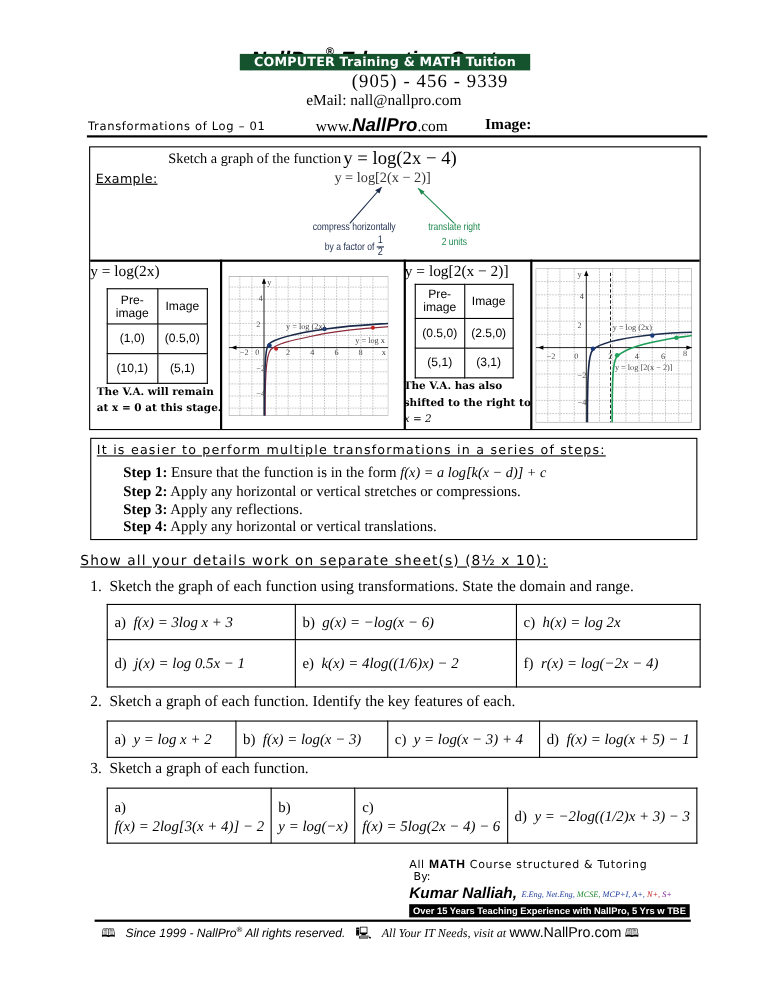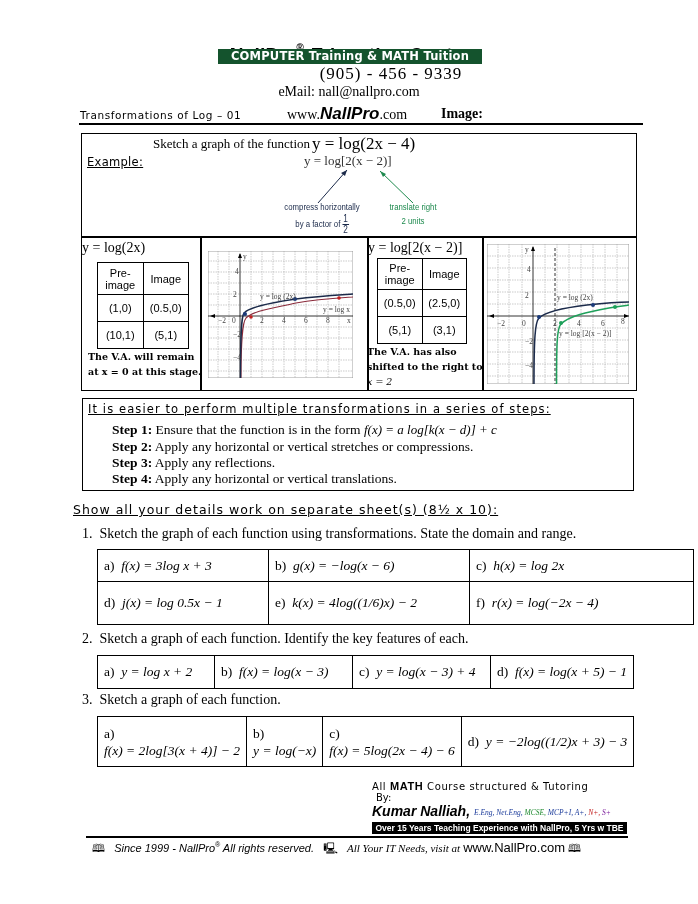--- a/index.html
+++ b/index.html
@@ -263,21 +263,21 @@
 <div class="abs box steps-box"></div>
 <div class="abs steps-heading">It is easier to perform multiple transformations in a series of steps:</div>
 <div class="abs step" style="top:422px"><b>Step 1:</b> <span>Ensure that the function is in the form</span> <i style="font-size:13px">f(x) = a log[k(x − d)] + c</i></div>
 <div class="abs step" style="top:439px"><b>Step 2:</b> <span>Apply any horizontal or vertical stretches or compressions.</span></div>
 <div class="abs step" style="top:455px"><b>Step 3:</b> <span>Apply any reflections.</span></div>
 <div class="abs step" style="top:471px"><b>Step 4:</b> <span>Apply any horizontal or vertical translations.</span></div>
 
 <div class="abs show-heading">Show all your details work on separate sheet(s) (8½ x 10):</div>
 
 <div class="abs q" style="top:526px"><span>1.</span>&nbsp; <span>Sketch the graph of each function using transformations. State the domain and range.</span></div>
-<table class="qgrid" style="left:97px;top:549px;width:597px;">
+<table class="qgrid" style="left:97px;top:549px;width:540px;">
   <tbody>
       <tr style="height:32px">
     <td style="width:158px"><span>a)</span>&nbsp; <i>f(x) = 3log x + 3</i></td>
     <td style="width:188px"><span>b)</span>&nbsp; <i>g(x) = −log(x − 6)</i></td>
     <td><span>c)</span>&nbsp; <i>h(x) = log 2x</i></td>
   </tr>
   <tr style="height:43px">
     <td><span>d)</span>&nbsp; <i>j(x) = log 0.5x − 1</i></td>
     <td><span>e)</span>&nbsp; <i>k(x) = 4log((1/6)x) − 2</i></td>
     <td><span>f)</span>&nbsp; <i>r(x) = log(−2x − 4)</i></td>

